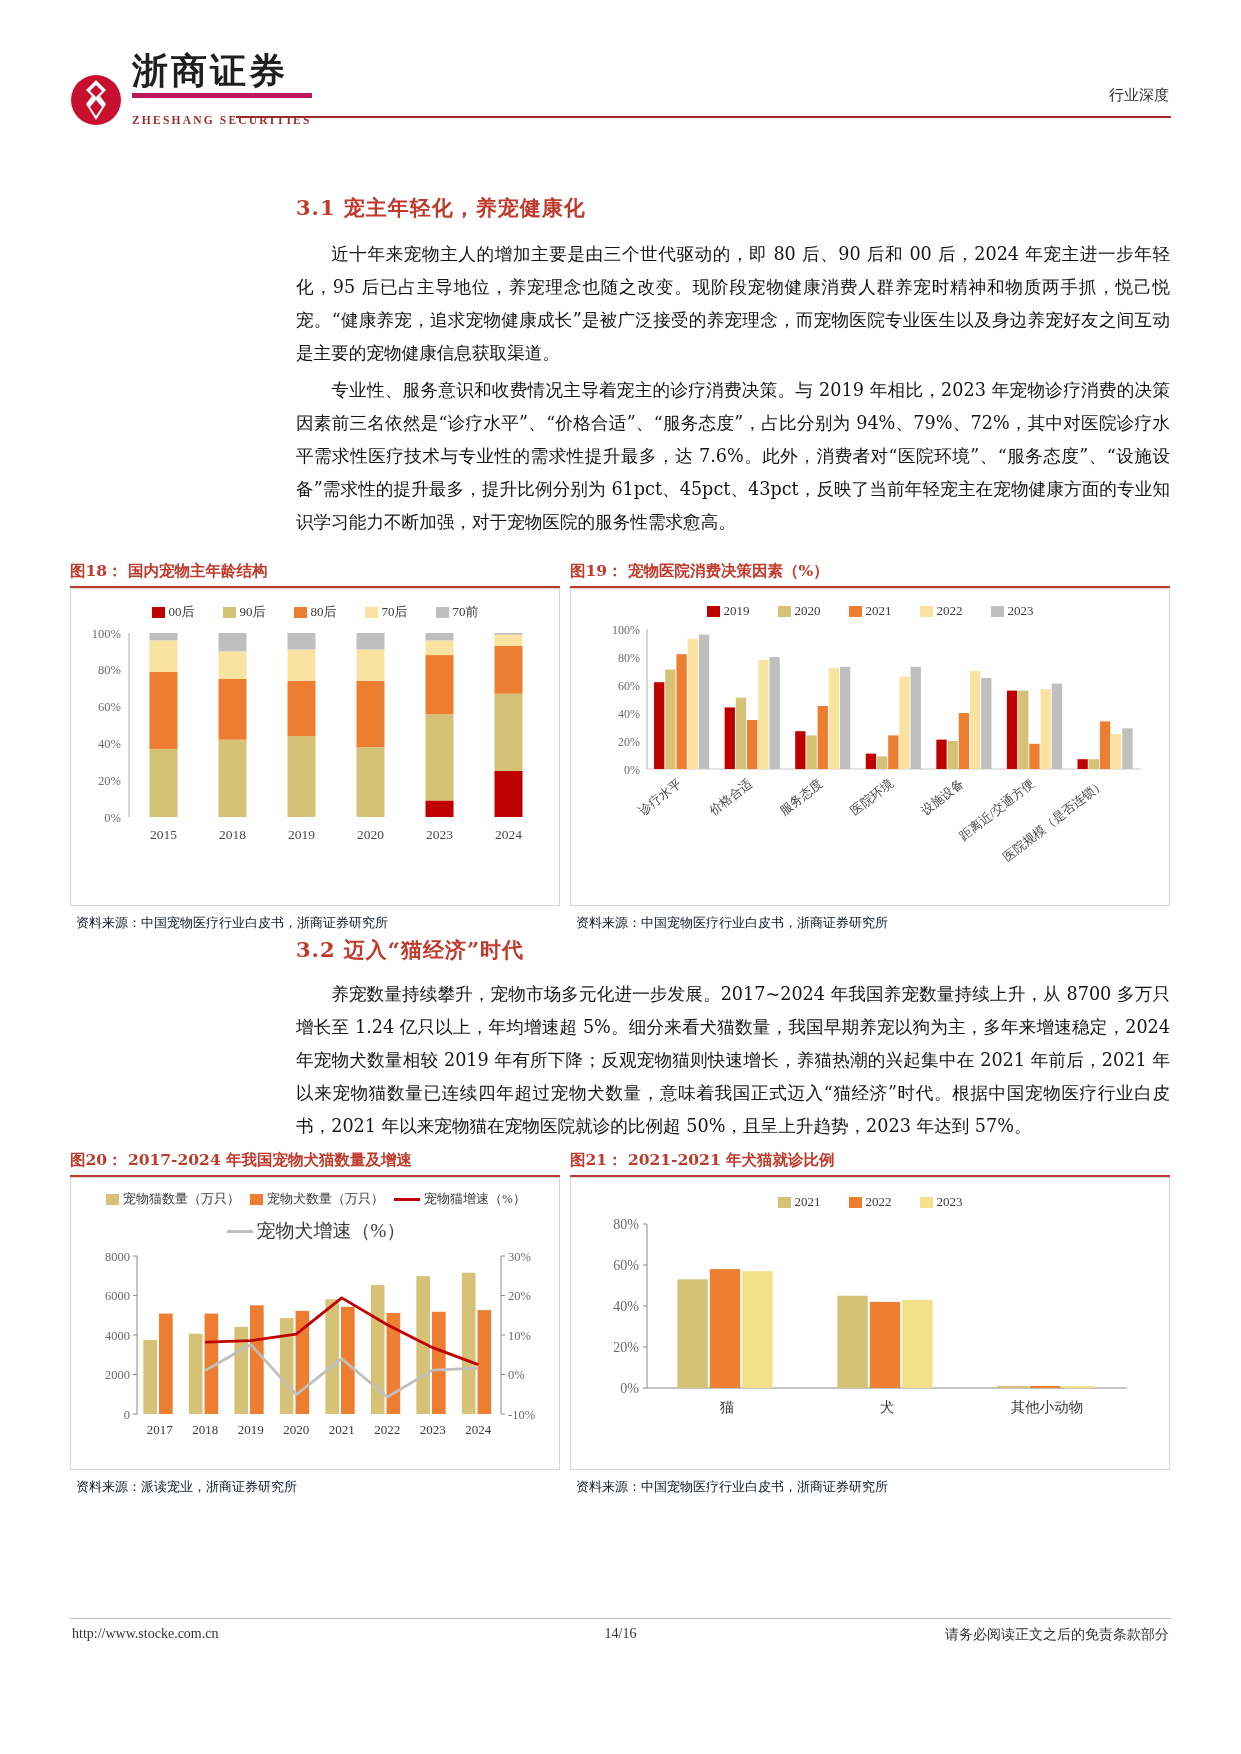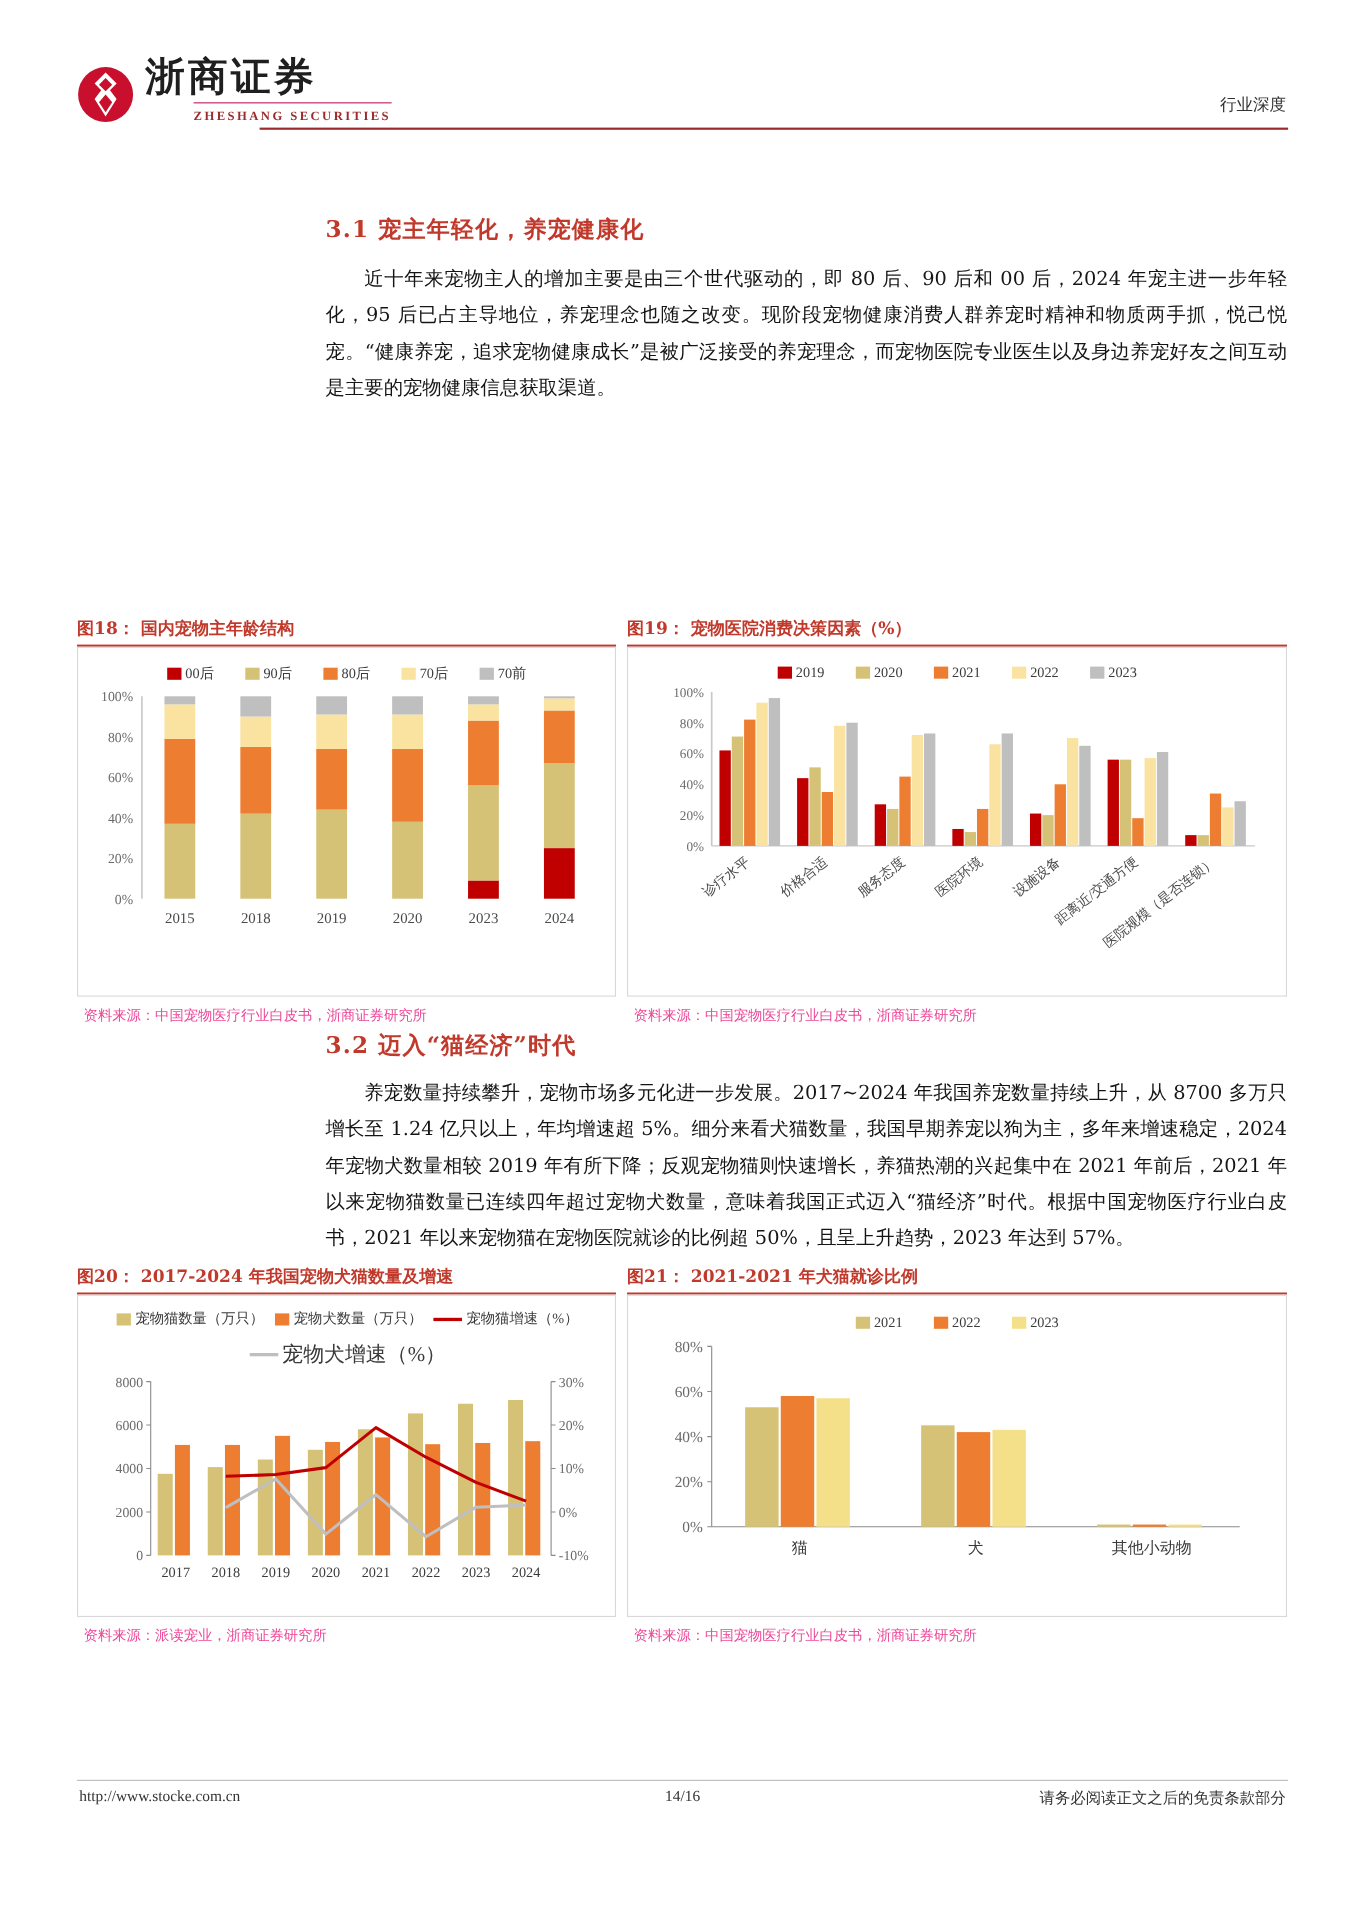--- a/index.html
+++ b/index.html
@@ -11,21 +11,21 @@
   .page{position:relative;width:1241px;height:1408px;text-decoration:underline;}
 
   
   .header{position:absolute;left:0;top:0;width:1241px;height:120px;}
   .logo-wrap{position:absolute;left:70px;top:52px;display:flex;align-items:flex-end;}
   .logo-mark{width:52px;height:52px;position:relative;margin-right:10px;}
   .logo-text{display:flex;flex-direction:column;}
   .logo-cn{font-size:36px;font-weight:bold;letter-spacing:3px;color:#1f1f1f;
            font-family:"DejaVu Sans","Liberation Sans",sans-serif;line-height:1.05;}
   .logo-en{font-size:11.5px;letter-spacing:2.2px;color:#9d2b2b;font-weight:bold;
-           font-family:"Liberation Serif",serif;border-top:1px solid #be185d;padding-top:6px;margin-top:3px;margin-left:44px;}
+           font-family:"Liberation Serif",serif;border-top:5px solid #be185d;padding-top:16px;margin-top:3px;}
   .header-right{position:absolute;right:72px;top:86px;font-size:15px;color:#333;
                 font-family:"DejaVu Sans","Liberation Sans",sans-serif;}
   .header-rule{position:absolute;left:236px;right:70px;top:116px;height:2px;background:#9d2b2b;}
 
   
   .h1{position:absolute;left:296px;top:138px;font-size:25px;font-weight:bold;color:#9d1c1c;
       font-family:"DejaVu Serif","Liberation Serif",serif;letter-spacing:1px;}
   .h2{position:absolute;font-size:21px;font-weight:bold;color:#c0392b;
       font-family:"DejaVu Serif","Liberation Serif",serif;letter-spacing:1px;}
   .h2.a{left:296px;top:194px;}
@@ -36,21 +36,21 @@
         font-family:"DejaVu Serif","Liberation Serif",serif;}
   .p1{top:238px;}
   .p2{top:374px;}
   .p3{top:978px;}
 
   
   .fig{position:absolute;border:1px solid #d8d8d8;background:#fff;box-sizing:border-box;}
   .fig-title{position:absolute;font-size:15.5px;font-weight:bold;color:#c0392b;
              font-family:"DejaVu Serif","Liberation Serif",serif;white-space:nowrap;}
   .fig-underline{position:absolute;height:1.5px;background:#c0392b;}
-  .fig-source{position:absolute;font-size:13px;color:#ec4899;
+  .fig-source{position:absolute;font-size:13px;color:#0f172a;
               font-family:"DejaVu Serif","Liberation Serif",serif;white-space:nowrap;}
 
   
   .legend{display:flex;justify-content:center;align-items:center;gap:28px;flex-wrap:wrap;}
   .leg-item{display:flex;align-items:center;gap:4px;font-size:13px;color:#3a3a3a;
             font-family:"Liberation Serif","DejaVu Serif",serif;}
   .leg-sw{width:13px;height:11px;display:inline-block;}
   .leg-line{width:26px;height:3px;display:inline-block;}
 
   
@@ -81,20 +81,21 @@
         <div class="logo-cn">浙商证券</div>
         <div class="logo-en">ZHESHANG SECURITIES</div>
       </div>
     </div>
     <div class="header-right">行业深度</div>
     <div class="header-rule"></div>
   </div>
 
   <div class="h2 a">3.1 宠主年轻化，养宠健康化</div>
   <div class="para p1">近十年来宠物主人的增加主要是由三个世代驱动的，即 80 后、90 后和 00 后，2024 年宠主进一步年轻化，95 后已占主导地位，养宠理念也随之改变。现阶段宠物健康消费人群养宠时精神和物质两手抓，悦己悦宠。“健康养宠，追求宠物健康成长”是被广泛接受的养宠理念，而宠物医院专业医生以及身边养宠好友之间互动是主要的宠物健康信息获取渠道。</div>
+  <div class="para p2">专业性、服务意识和收费情况主导着宠主的诊疗消费决策。与 2019 年相比，2023 年宠物诊疗消费的决策因素前三名依然是“诊疗水平”、“价格合适”、“服务态度”，占比分别为 94%、79%、72%，其中对医院诊疗水平需求性医疗技术与专业性的需求性提升最多，达 7.6%。此外，消费者对“医院环境”、“服务态度”、“设施设备”需求性的提升最多，提升比例分别为 61pct、45pct、43pct，反映了当前年轻宠主在宠物健康方面的专业知识学习能力不断加强，对于宠物医院的服务性需求愈高。</div>
 
   <div class="h2 b">3.2 迈入“猫经济”时代</div>
   <div class="para p3">养宠数量持续攀升，宠物市场多元化进一步发展。2017~2024 年我国养宠数量持续上升，从 8700 多万只增长至 1.24 亿只以上，年均增速超 5%。细分来看犬猫数量，我国早期养宠以狗为主，多年来增速稳定，2024 年宠物犬数量相较 2019 年有所下降；反观宠物猫则快速增长，养猫热潮的兴起集中在 2021 年前后，2021 年以来宠物猫数量已连续四年超过宠物犬数量，意味着我国正式迈入“猫经济”时代。根据中国宠物医疗行业白皮书，2021 年以来宠物猫在宠物医院就诊的比例超 50%，且呈上升趋势，2023 年达到 57%。</div>
 
   <div class="fig-title" style="left:70px;top:561px;">图18：  国内宠物主年龄结构</div>
   <div class="fig-underline" style="left:70px;width:490px;top:586px;"></div>
   <div class="fig" style="left:70px;top:588px;width:490px;height:318px;">
     <div class="legend" id="lg18" style="margin-top:14px;">
         <div class="leg-item">
           <span class="leg-sw" style="background: rgb(192, 0, 0);"></span>

